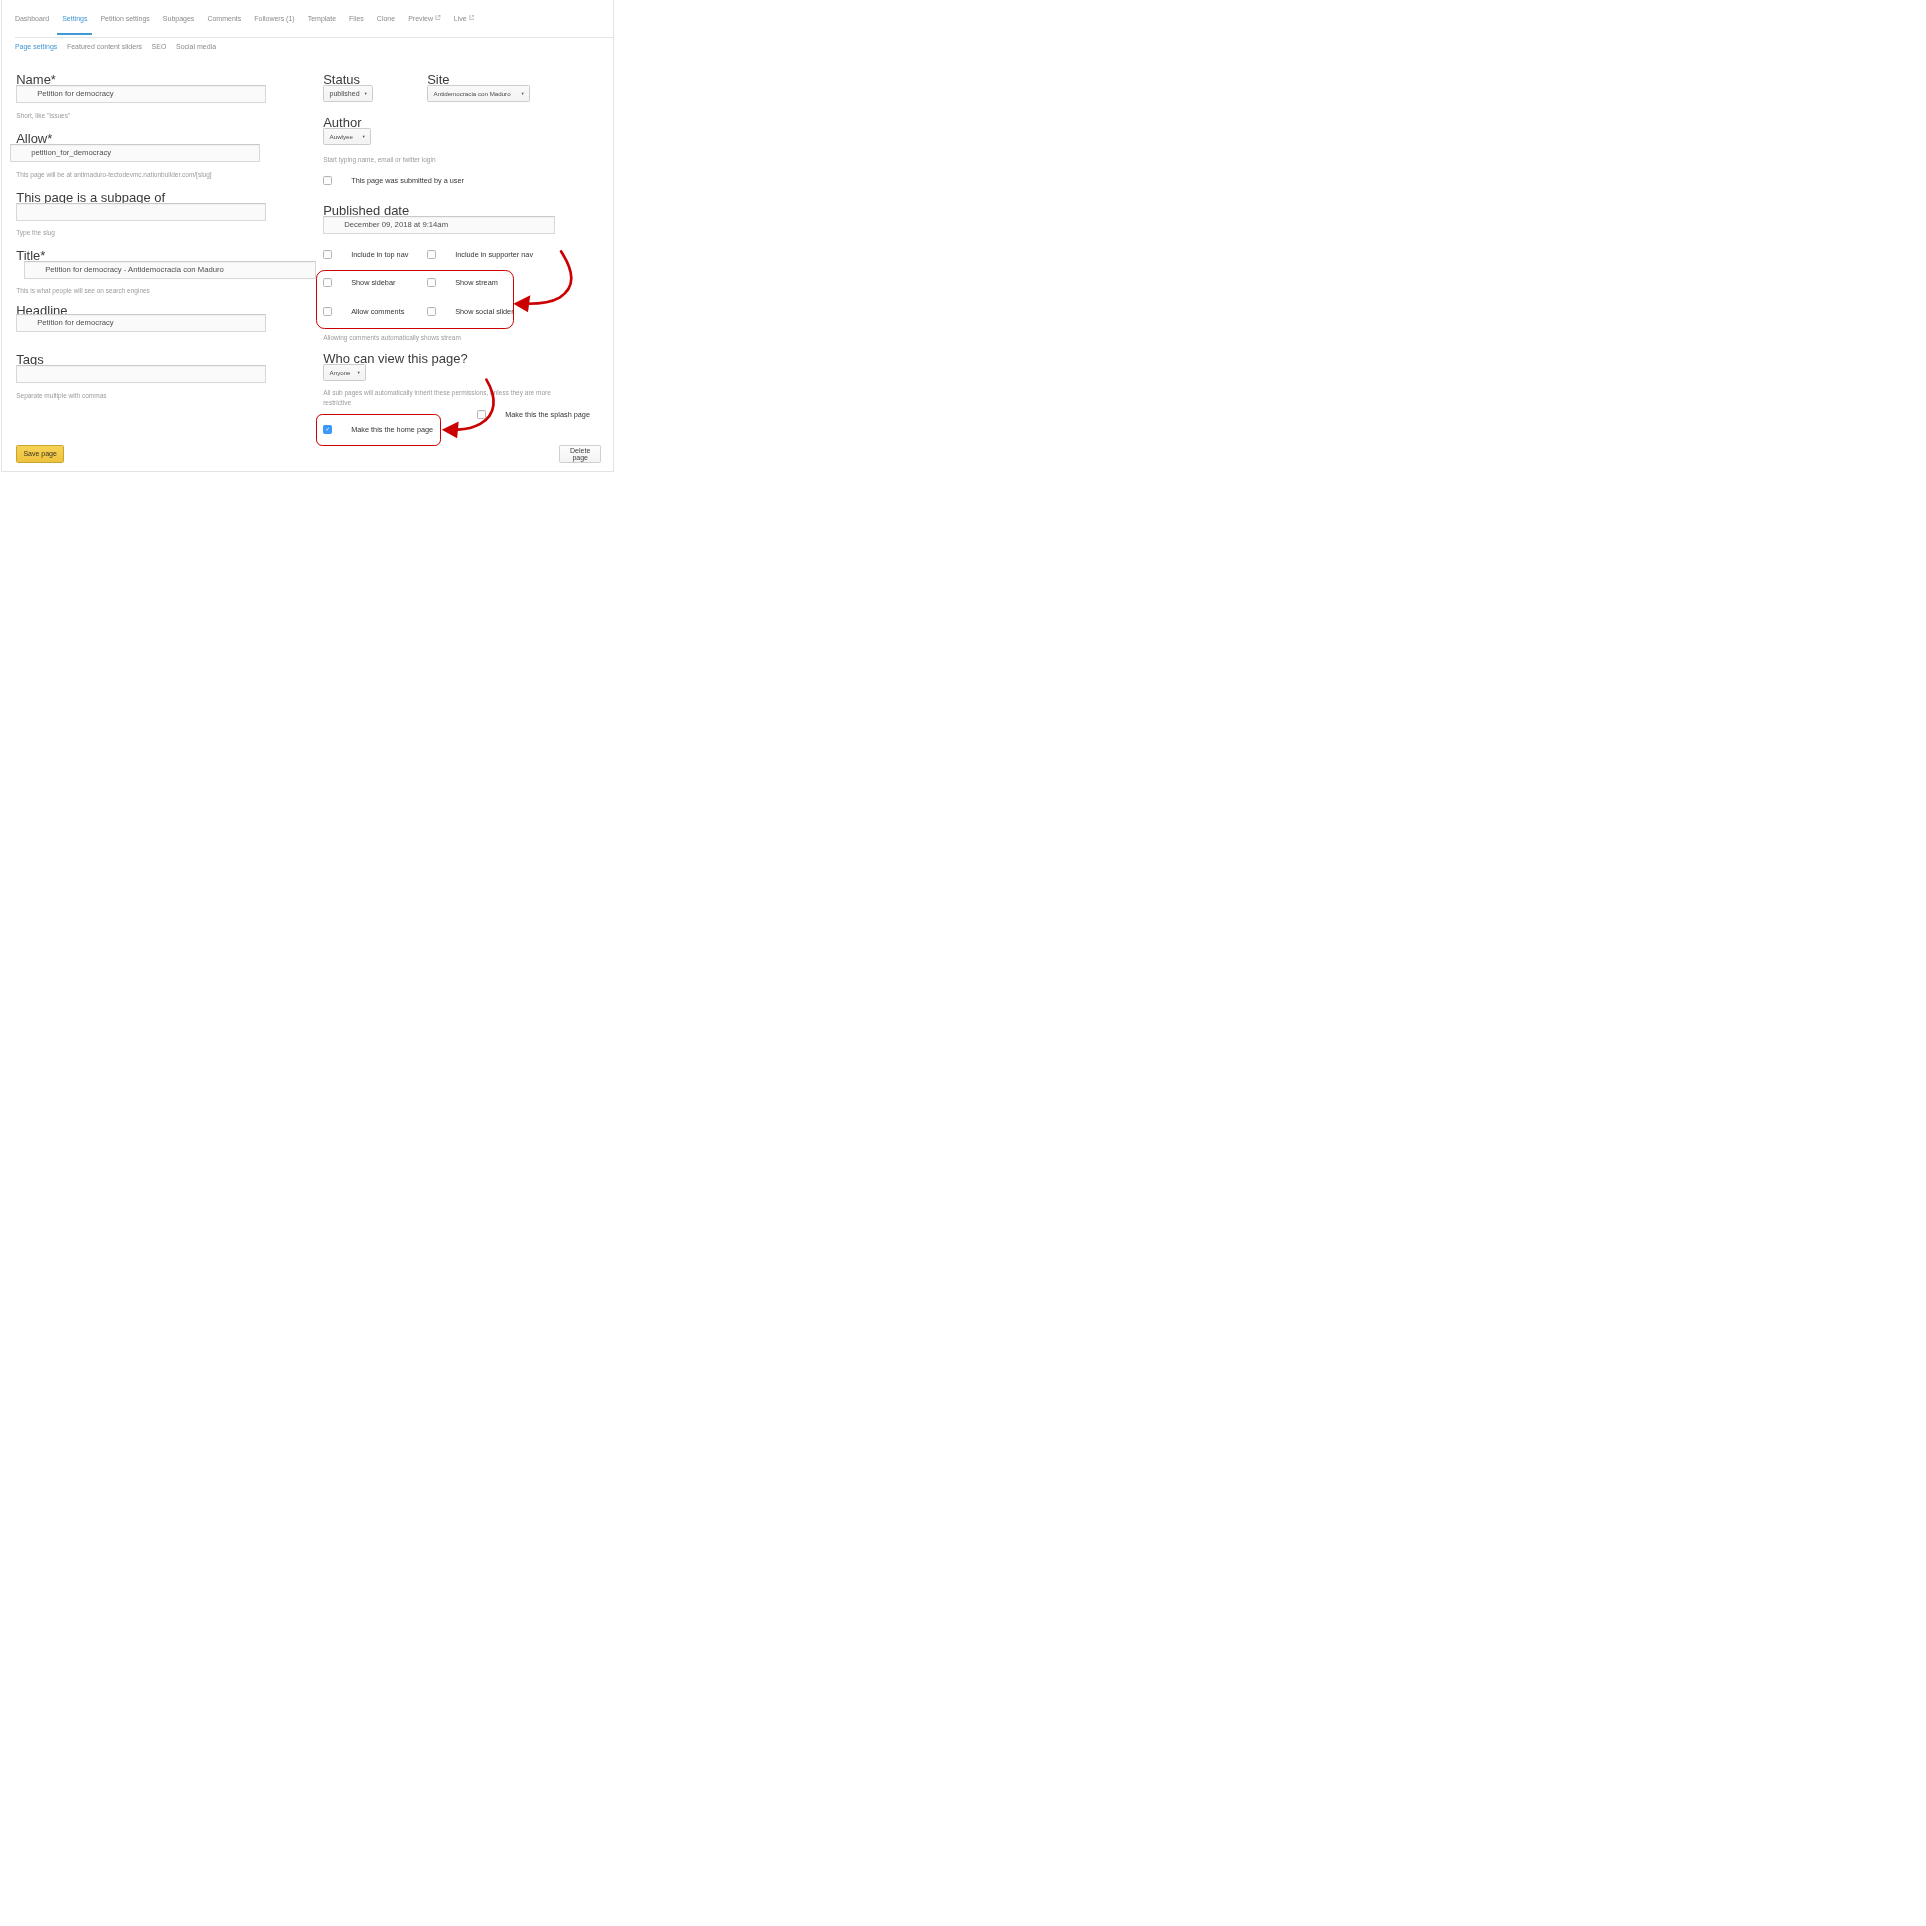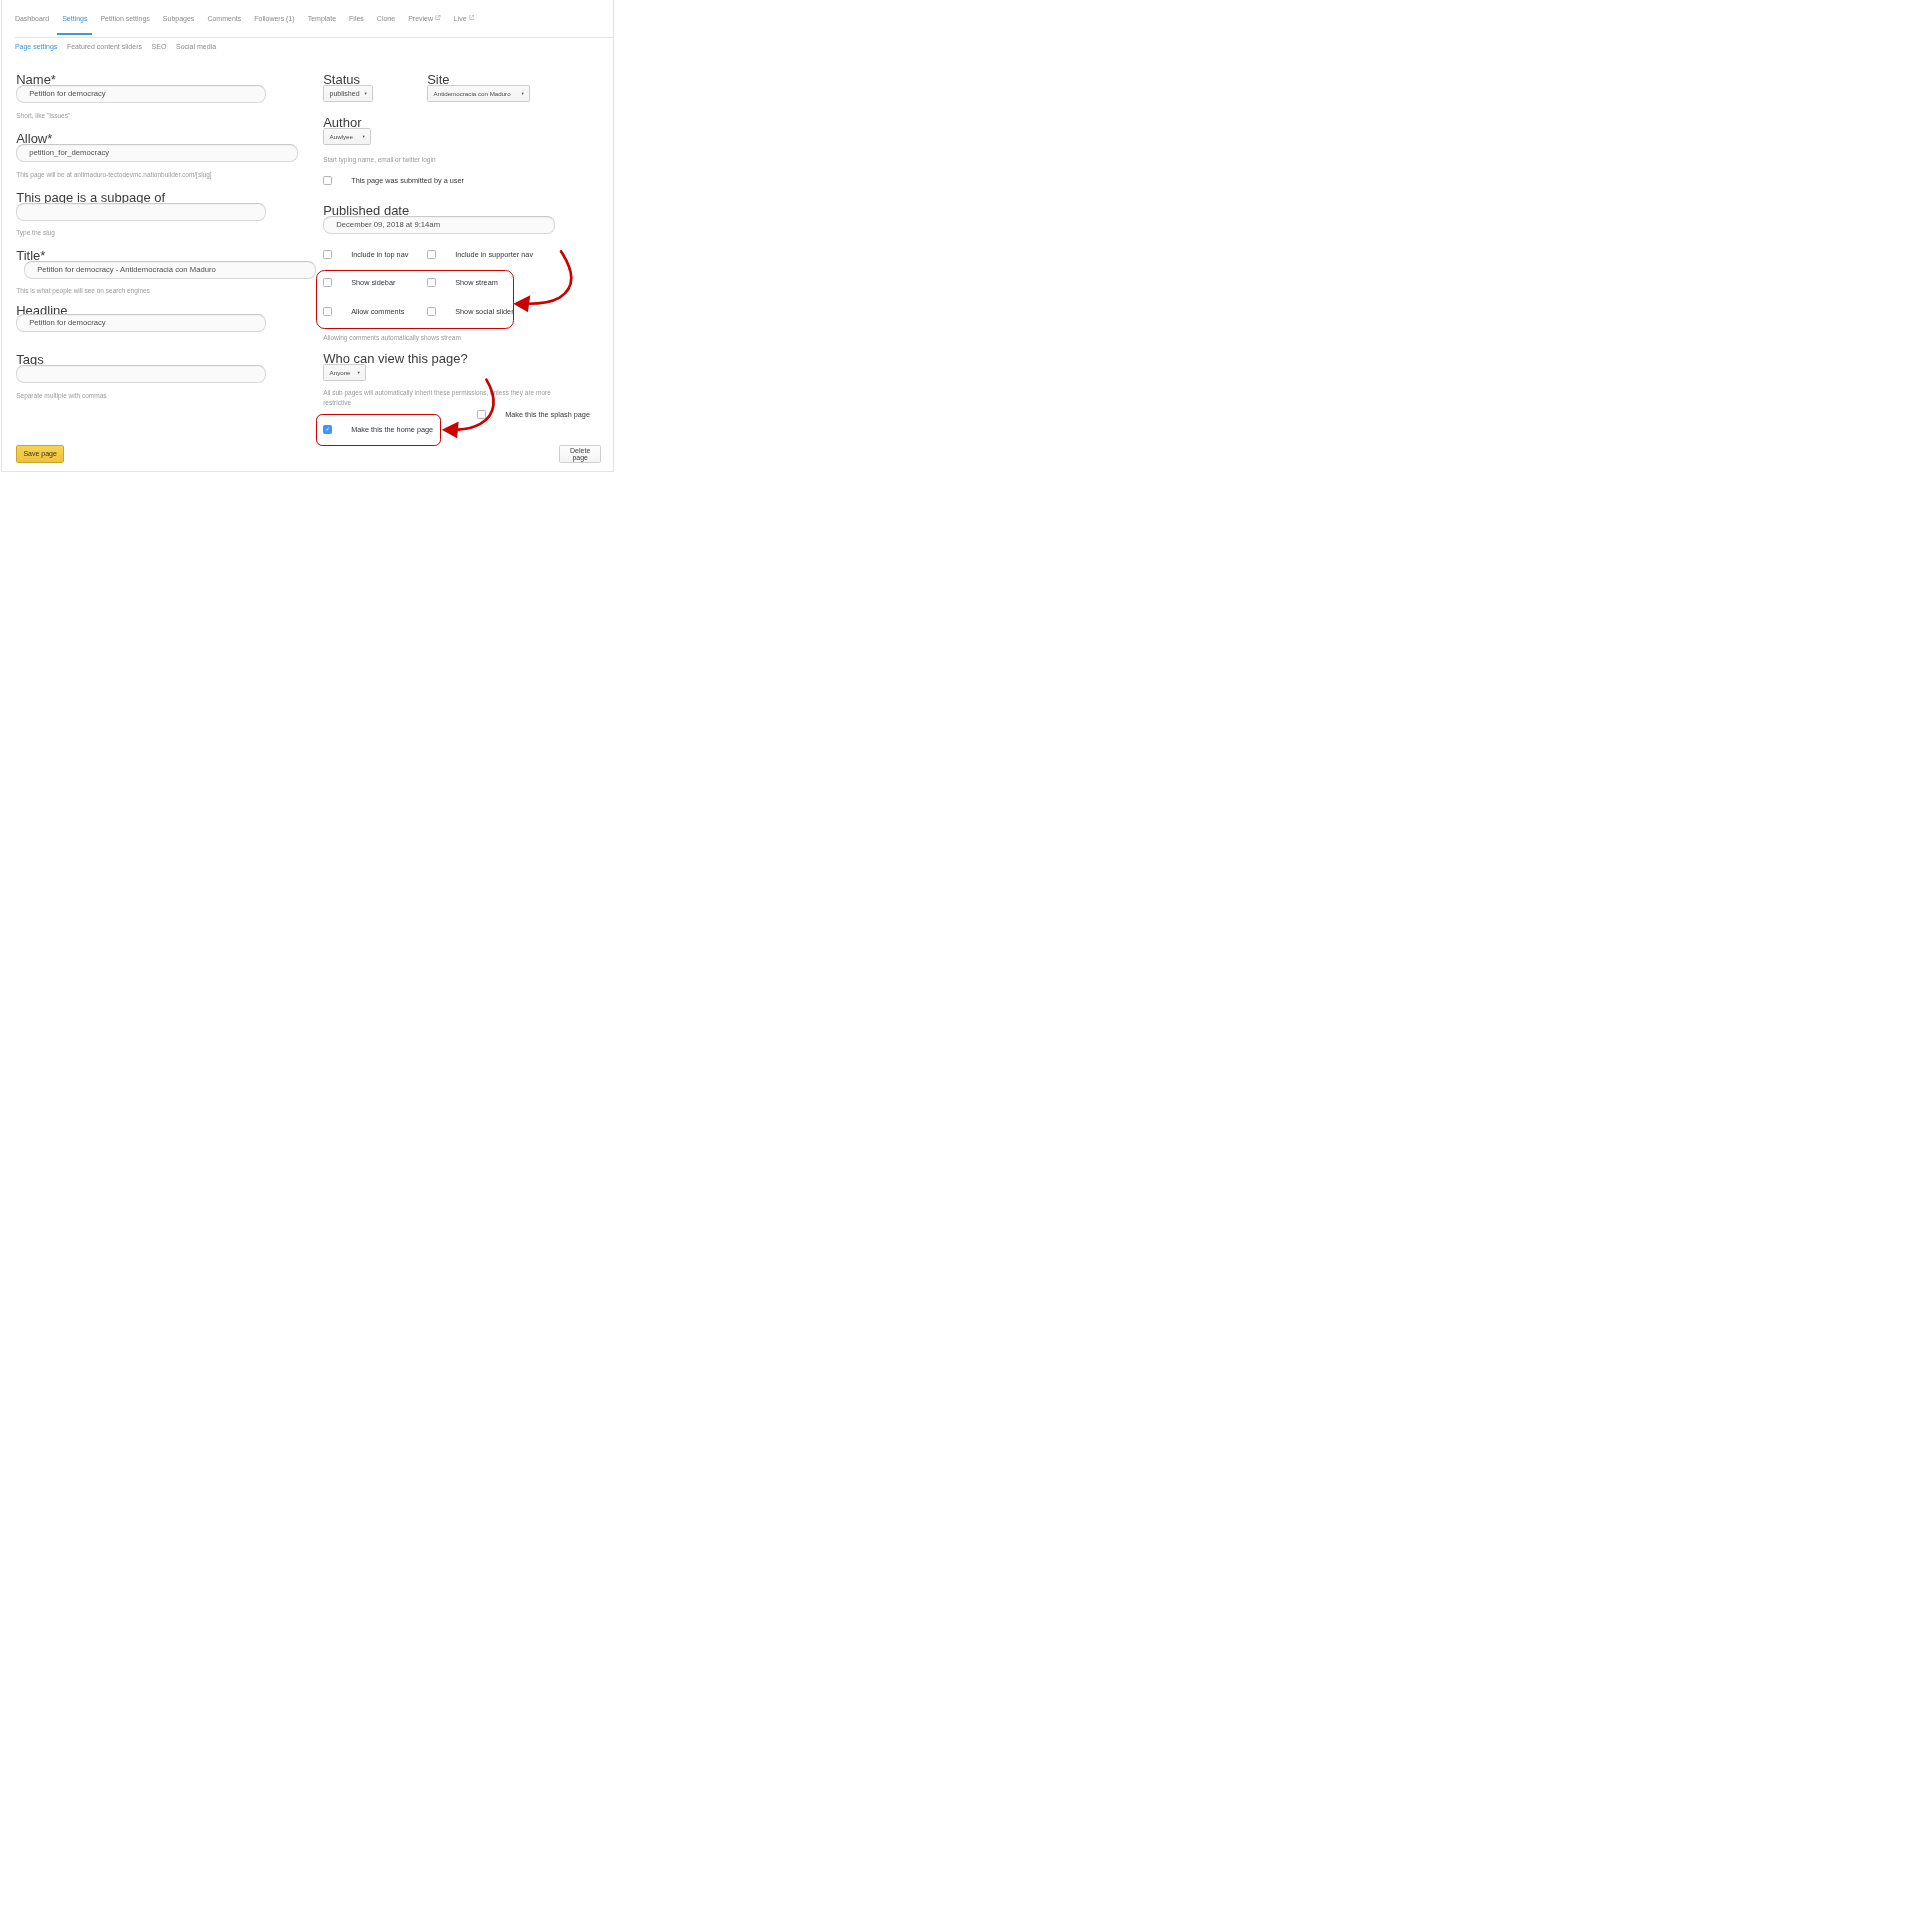--- a/index.html
+++ b/index.html
@@ -15,22 +15,22 @@
   .tabrule{position:absolute;left:12.7px;right:0;top:37px;height:0.4px;background:#e4e4e4;}
   .ext{width:5.4px;height:5.4px;margin-top:0.4px;}
   
   .subtabs{position:absolute;left:12.7px;top:43px;display:flex;gap:9.6px;white-space:nowrap;}
   .subtab{font-size:7px;color:#8b8b8b;cursor:pointer;}
   .subtab.active{color:#3f96d1;}
   
   .lbl{position:absolute;font-size:13px;color:#3b3b3b;}
   .help{position:absolute;font-size:6.5px;color:#9b9b9b;line-height:10px;}
   .tinput{position:absolute;height:17.7px;box-sizing:border-box;border:0.4px solid #d8d8d8;border-top-color:#c9c9c9;
-          border-radius:8px;background:#fafafa;box-shadow:inset 0 0.8px 1.2px rgba(0,0,0,0.05);
-          font-family:inherit;font-size:7.7px;color:#4e4e4e;padding:0 12px;outline:none;}
+          border-radius:0;background:#fafafa;box-shadow:inset 0 0.8px 1.2px rgba(0,0,0,0.05);
+          font-family:inherit;font-size:7.7px;color:#4e4e4e;padding:0 20px;outline:none;}
   .select{position:absolute;height:17.3px;box-sizing:border-box;border:0.4px solid #ccc;border-radius:1.5px;
           background:linear-gradient(#f9f9f9,#f3f3f3);display:flex;align-items:center;justify-content:space-between;
           padding:0 4.6px 0 5.4px;font-size:7px;color:#4a4a4a;cursor:pointer;}
   .caret{font-size:3.9px;color:#555;margin-left:3.9px;}
   .checkrow{position:absolute;display:flex;align-items:center;gap:19px;cursor:default;}
   .checkbox{width:7px;height:7px;border:0.4px solid #b5b5b5;border-radius:1.5px;background:#fdfdfd;
             box-shadow:inset 0 0.4px 0.4px rgba(0,0,0,0.08);flex:none;cursor:pointer;position:relative;}
   .checkbox.checked{background:#3b99fc;border-color:#3b99fc;}
   .checkbox.checked::after{content:"\2713";position:absolute;left:1.2px;top:0px;color:#fff;font-size:5.4px;font-weight:bold;}
   .checklabel{font-size:7.3px;color:#353535;}
@@ -79,21 +79,21 @@
     <span class="subtab">Featured content sliders</span>
     <span class="subtab">SEO</span>
     <span class="subtab">Social media</span>
   </div>
 
   <span class="lbl" style="left:14px;top:72px;">Name*</span>
   <input class="tinput" style="left: 14px; top: 85px; width: 250px;" value="Petition for democracy">
   <span class="help" style="left:14px;top:111px;">Short, like "Issues"</span>
 
   <span class="lbl" style="left:14px;top:131px;">Allow*</span>
-  <input class="tinput" style="left: 14px; top: 144px; width: 282px;" value="petition_for_democracy">
+  <input class="tinput" style="left: 8px; top: 144px; width: 250px;" value="petition_for_democracy">
   <span class="help" style="left:14px;top:170px;">This page will be at antimaduro-tectodevmc.nationbuilder.com/[slug]</span>
 
   <span class="lbl" style="left:14px;top:190px;">This page is a subpage of</span>
   <input class="tinput" style="left: 14px; top: 203px; width: 250px;" value="">
   <span class="help" style="left:14px;top:228px;">Type the slug</span>
 
   <span class="lbl" style="left:14px;top:248px;">Title*</span>
   <input class="tinput" style="left: 22px; top: 261px; width: 292px;" value="Petition for democracy - Antidemocracia con Maduro">
   <span class="help" style="left:14px;top:286px;">This is what people will see on search engines</span>
 

